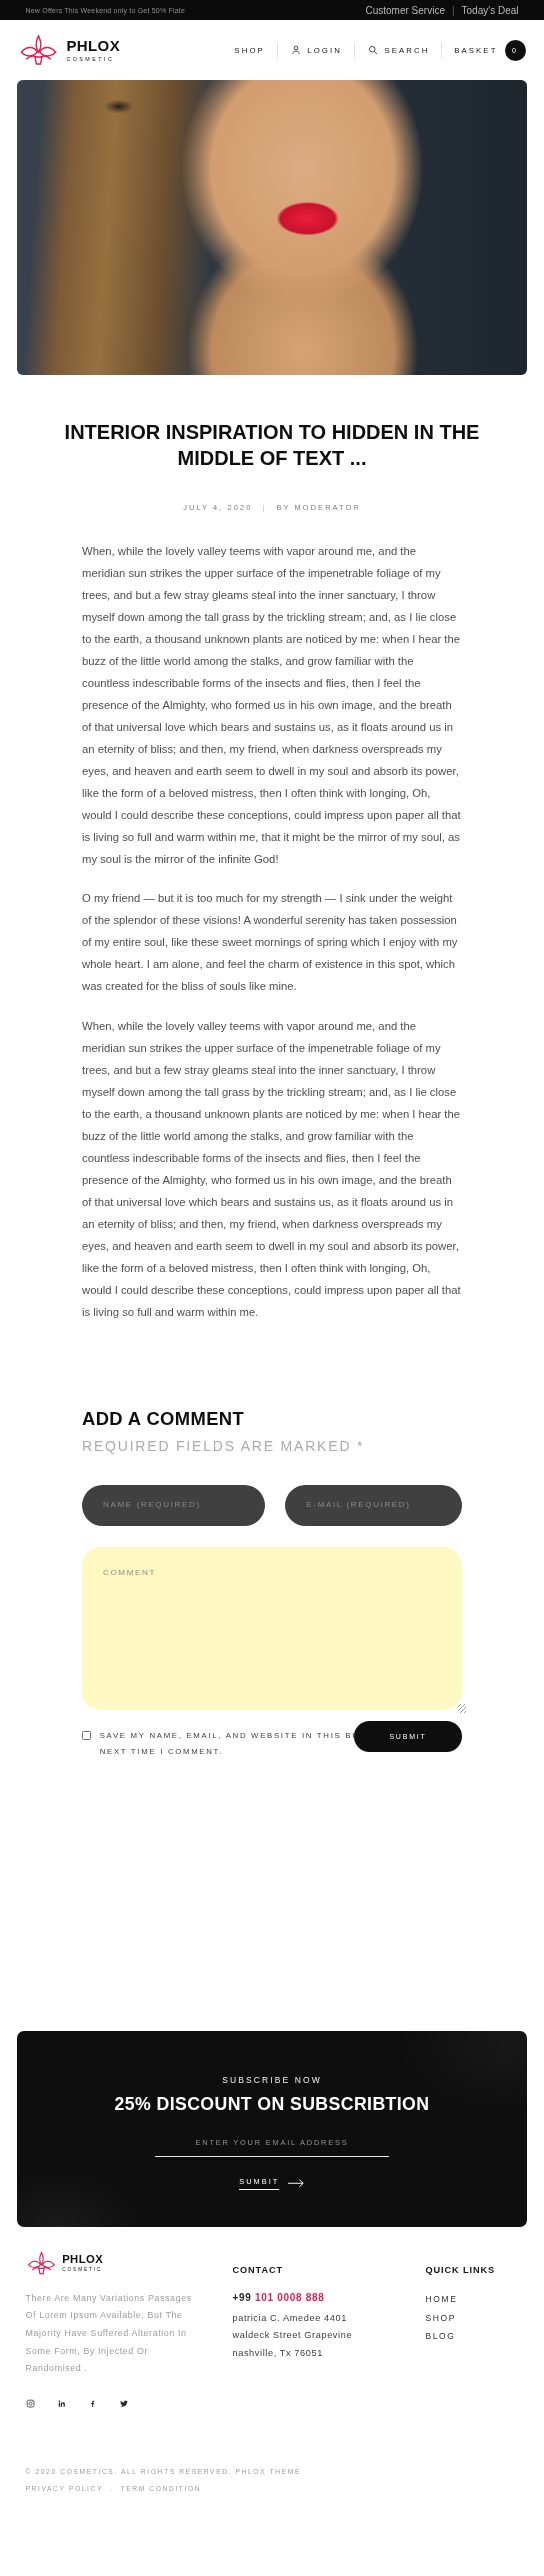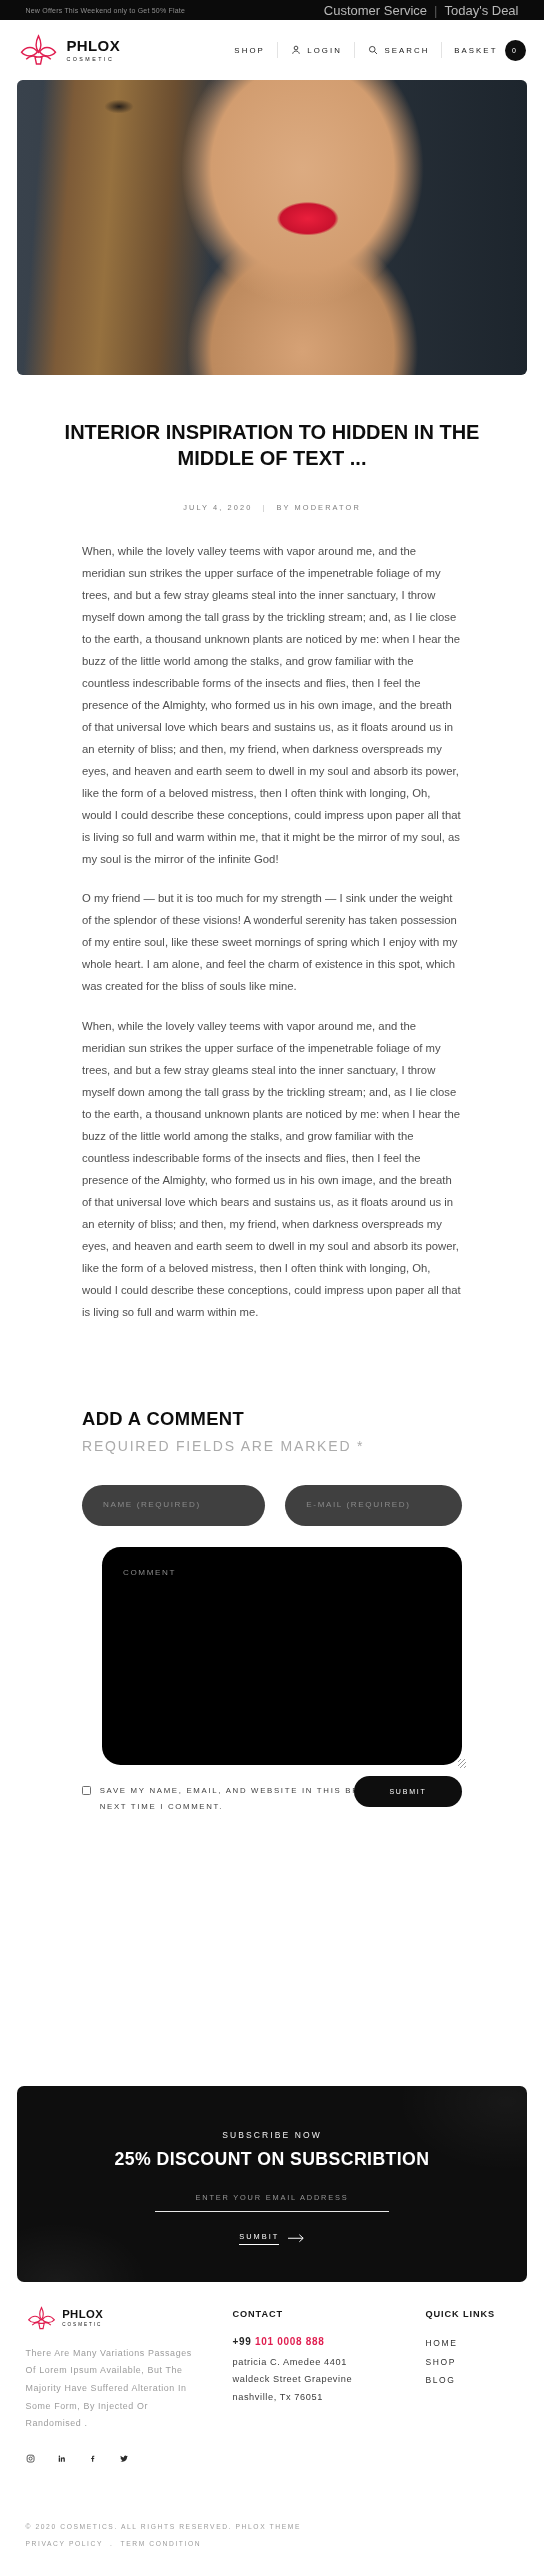--- a/index.html
+++ b/index.html
@@ -5,21 +5,21 @@
   * { box-sizing: border-box; margin: 0; padding: 0; }
   html,body { background:#fff; }
   body {
     width: 544px; min-height: 2576px; margin: 0 auto;
     font-family: "Liberation Sans", sans-serif; color:#222;
   }
   
   .topbar { height:20px; background:#0b0b0b; display:flex; align-items:center;
     justify-content:space-between; padding:0 25.5px; }
   .topbar .promo { color:#8f8f8f; font-size:7px; letter-spacing:0.2px; }
-  .topbar .tlinks { display:flex; align-items:center; gap:7px; color:#b9b9b9; font-size:13px; }
+  .topbar .tlinks { display:flex; align-items:center; gap:7px; color:#b9b9b9; font-size:10px; }
   .topbar .tsep { color:#5a5a5a; }
   
   .header { height:60px; display:flex; align-items:center; padding:0 18.4px; background:#fff; }
   .brand { display:flex; align-items:center; gap:7px; }
   .brand-name { font-size:15px; font-weight:800; letter-spacing:0.4px; color:#101010; line-height:1; }
   .brand-tag { font-size:5.3px; letter-spacing:2.5px; color:#101010; margin-top:2.1px; }
   .nav { margin-left:auto; display:flex; align-items:center; gap:12px; }
   .nav-item { display:flex; align-items:center; gap:5.7px; font-size:7.8px; letter-spacing:2.1px;
     color:#141414; cursor:pointer; }
   .nav-sep { width:0.7px; height:15.6px; background:#e3e3e3; }
@@ -46,22 +46,22 @@
   .content p { font-size:11.3px; line-height:22px; color:#4f4f4f; margin-bottom:17.7px; }
   
   .comment-section { width:380px; margin:85px auto 0; }
   .cmt-heading { font-size:18.4px; font-weight:800; letter-spacing:0.4px; color:#0e0e0e; }
   .cmt-required { margin-top:7.8px; font-size:14px; letter-spacing:1.8px; color:#ababab; }
   .fields { display:flex; gap:20px; margin-top:31px; }
   .field { background:#404040; border-radius:20.5px; min-height:41px; display:flex; align-items:center;
     padding:7px 21px; cursor:text; }
   .field.name { flex:1.05; } .field.email { flex:1; }
   .ph { font-size:8.1px; letter-spacing:1.6px; color:#8a8a8a; line-height:12.8px; }
-  .textarea { margin-top:21px; height:218px; background:#000000; border-radius:18.4px;
-    padding:18.4px 21px; position:relative; cursor:text;margin-left:20px; }
+  .textarea { margin-top:21px; height:163px; background:#fef9c3; border-radius:18.4px;
+    padding:18.4px 21px; position:relative; cursor:text; }
   .textarea::after { content:""; position:absolute; right:-4.3px; bottom:-2.8px; width:8.5px; height:8.5px;
     background:repeating-linear-gradient(135deg, transparent 0 2.1px, #9a9a9a 2.1px 2.8px);
   }
   .consent { margin-top:18.4px; position:relative; display:flex; gap:9.2px; align-items:flex-start; }
   .checkbox { width:8.5px; height:8.5px; border:1.1px solid #6f6f6f; border-radius:1.4px; margin-top:2.8px; flex:none; cursor:pointer; }
   .consent-text { font-size:7.8px; letter-spacing:1.7px; line-height:15.6px; color:#3c3c3c; }
   .submit-btn { position:absolute; right:0; top:-7px; width:108px; height:31px; border:none;
     border-radius:15.6px; background:#0e0e0e; color:#fff; font-family:inherit; font-size:7px;
     letter-spacing:1.8px; cursor:pointer; z-index:2; }
   
@@ -81,21 +81,21 @@
   .sub-submit .lbl { font-size:7.4px; letter-spacing:2px; border-bottom:0.7px solid #fff; padding-bottom:3.5px; }
   
   .footer { margin-top:24px; padding:0 25.5px; display:grid; grid-template-columns:207px 193px auto; }
   .f-brand { display:flex; align-items:center; gap:5.7px; }
   .f-brand .brand-name { font-size:11.3px; }
   .f-brand .brand-tag { font-size:4.6px; letter-spacing:2px; }
   .f-about { margin-top:14px; max-width:177px; font-size:8.9px; line-height:17.7px;
     letter-spacing:0.6px; color:#9c9c9c; }
   .f-social { margin-top:21px; display:flex; gap:22px; align-items:center; }
   .f-social a { display:flex; cursor:pointer; }
-  .f-heading { font-size:9.2px; font-weight:700; letter-spacing:0.9px; color:#161616; margin-top:3px; }
+  .f-heading { font-size:9.2px; font-weight:700; letter-spacing:0.9px; color:#161616; margin-top:14px; }
   .f-phone { margin-top:17px; font-size:10px; font-weight:700; letter-spacing:0.7px; color:#262626; }
   .f-phone .num { color:#e01e50; }
   .f-address { margin-top:7px; font-size:9.2px; color:#3b3b3b; line-height:17.7px; letter-spacing:0.6px; }
   .f-links { margin-top:15.6px; }
   .f-links div { font-size:8.5px; letter-spacing:1.6px; color:#2e2e2e; line-height:18.4px; cursor:pointer; }
   .bottombar { margin-top:60px; padding:0 25.5px 21px; }
   .bb-line1 { font-size:6.7px; letter-spacing:1.6px; color:#9b9b9b; }
   .bb-line2 { margin-top:10px; display:flex; gap:7px; font-size:6.7px; letter-spacing:1.6px; color:#9b9b9b; }
   .bb-line2 span { cursor:pointer; }
 </style>

